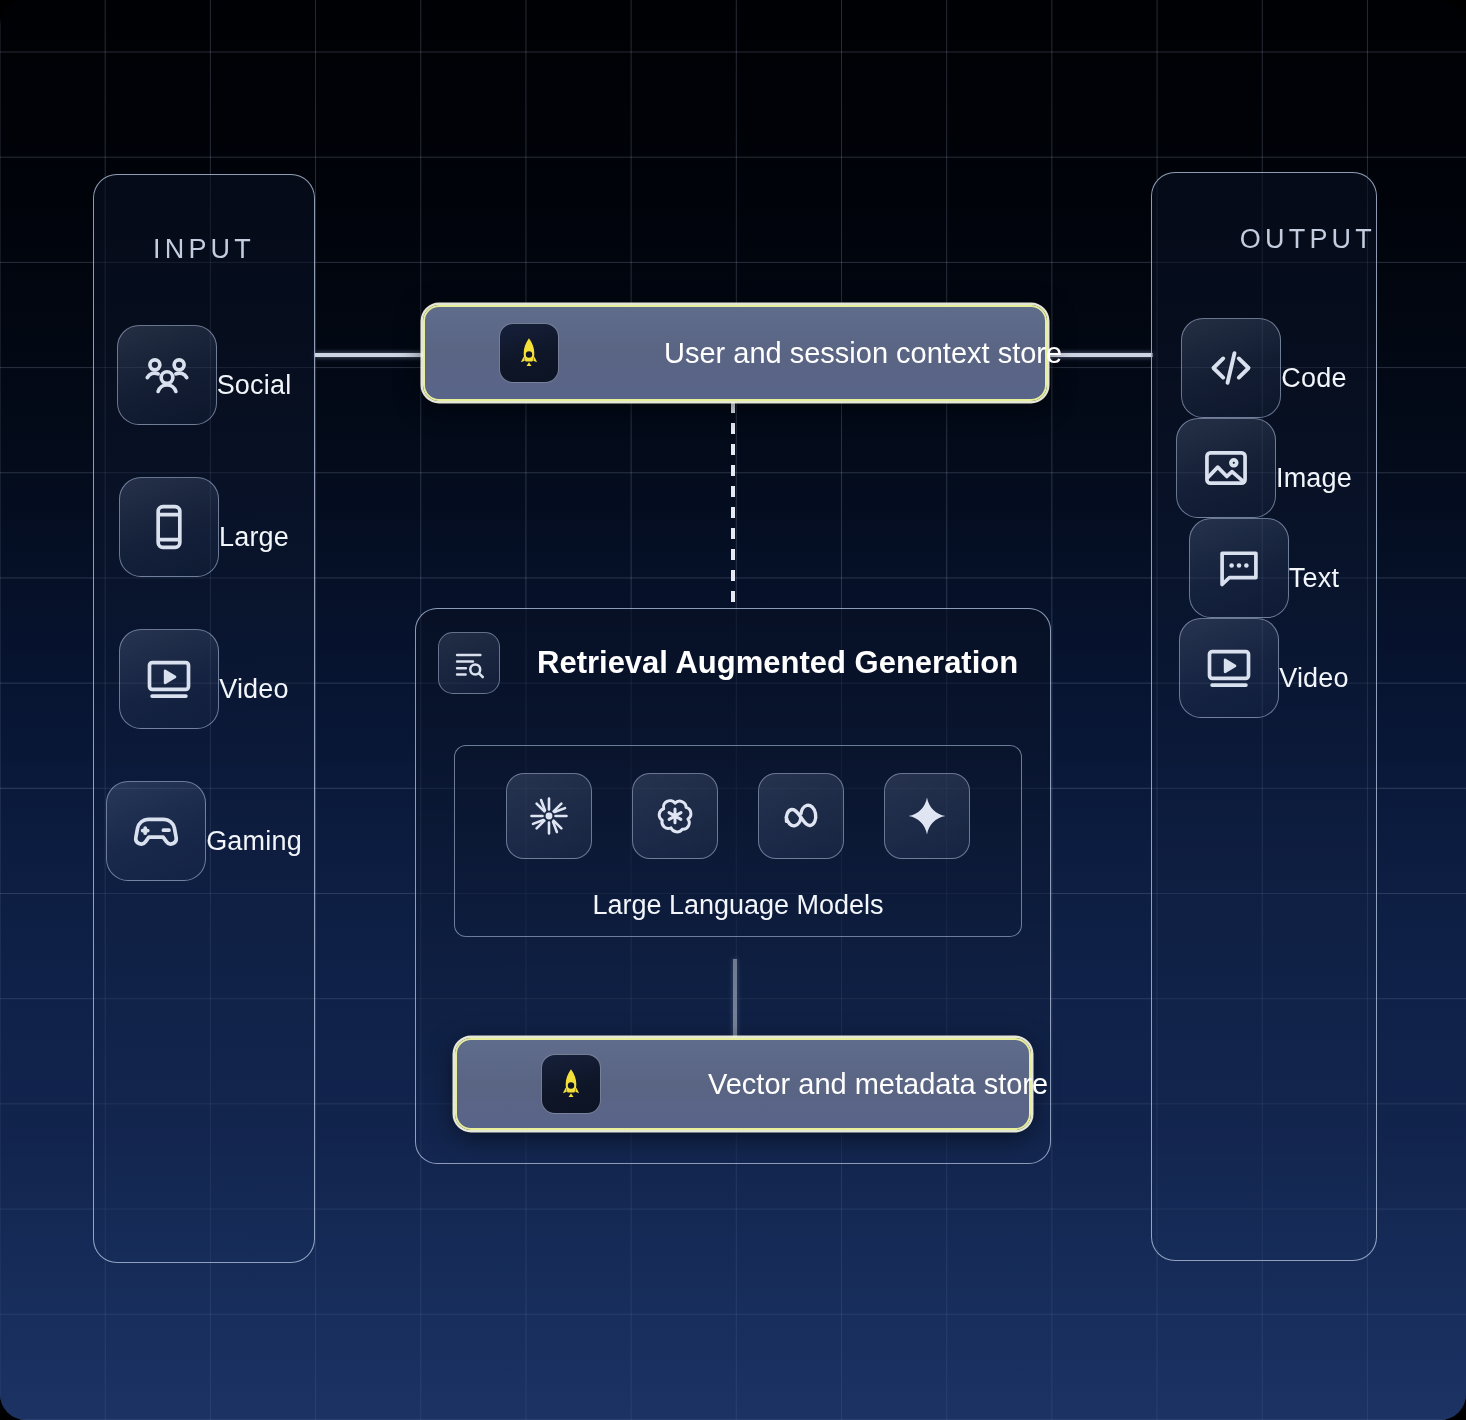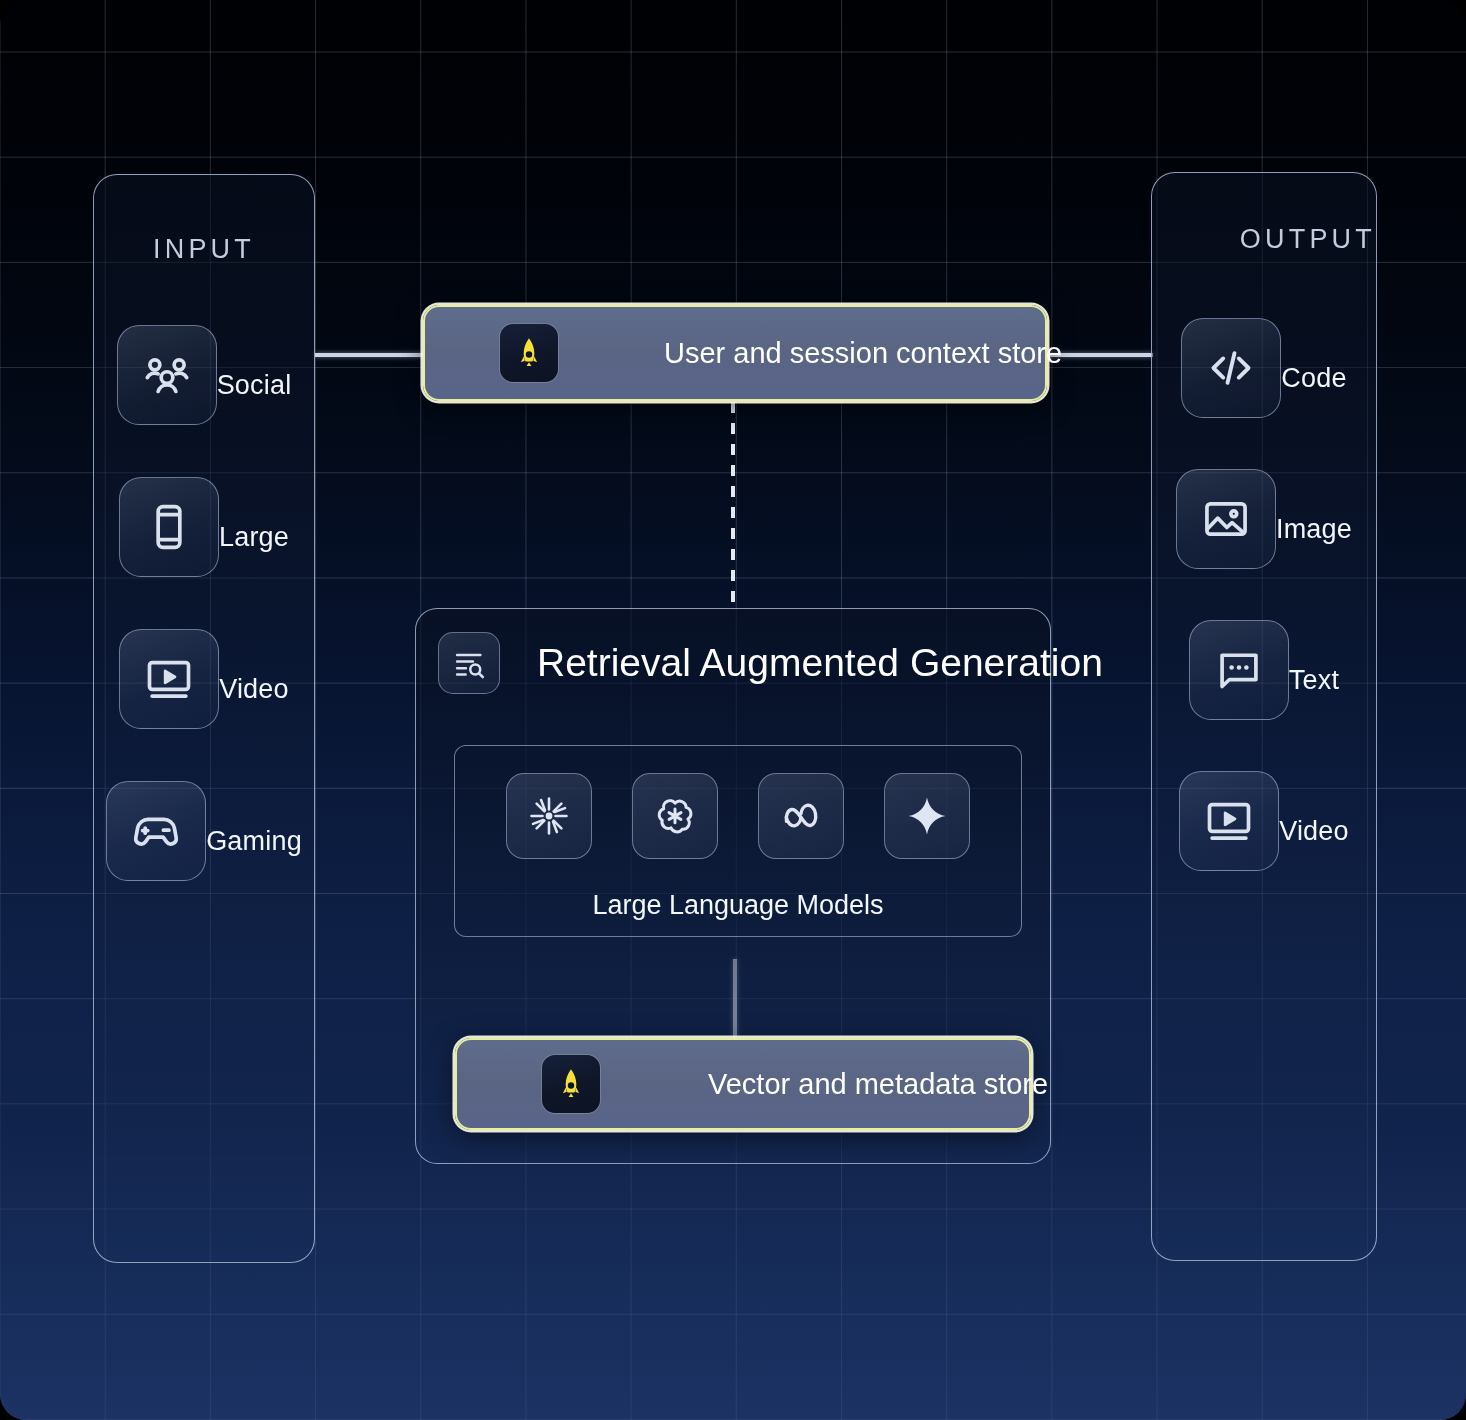--- a/index.html
+++ b/index.html
@@ -55,21 +55,21 @@
     color:#c3cdde;
     font-size:27px;
     letter-spacing:4.2px;
     font-weight:400;
   }
   #input-panel  .panel-title { margin-top:59px; }
   #output-panel .panel-title { margin-top:51px; }
 
   .io-list { display:flex; flex-direction:column; align-items:center; width:100%; }
   #input-panel  .io-list { margin-top:60px; gap:52px; }
-  #output-panel .io-list { margin-top:63px; gap:51px; }
+  #output-panel .io-list { margin-top:63px; }
 
   .io-item { display:flex; flex-direction:row; align-items:center; }
   .io-tile {
     width:100px; height:100px;
     border-radius:22px;
     border:1.4px solid rgba(178,194,224,0.55);
     background:linear-gradient(160deg, rgba(108,124,158,0.30) 0%, rgba(62,78,112,0.24) 55%, rgba(40,56,92,0.18) 100%);
     display:flex; align-items:center; justify-content:center;
   }
   .io-tile svg { width:52px; height:52px; display:block; }
@@ -145,22 +145,22 @@
     border-radius:15px;
     border:1.3px solid rgba(178,194,224,0.50);
     background:linear-gradient(160deg, rgba(104,120,154,0.28) 0%, rgba(56,72,106,0.22) 100%);
     display:flex; align-items:center; justify-content:center;
     flex:0 0 auto;
   }
   #rag-icon svg { width:34px; height:34px; display:block; }
   #rag-title {
     margin-left:37px;
     color:#ffffff;
-    font-size:39px;
-    font-weight:400;
+    font-size:31px;
+    font-weight:700;
     white-space:nowrap;
   }
 
   #llm-box {
     position:absolute;
     left:38px; top:136px; width:568px; height:192px;
     border:1.4px solid rgba(180,197,228,0.58);
     border-radius:12px;
     background:linear-gradient(180deg, rgba(10,20,42,0.40) 0%, rgba(16,31,62,0.32) 100%);
     display:flex; flex-direction:column; align-items:center;

